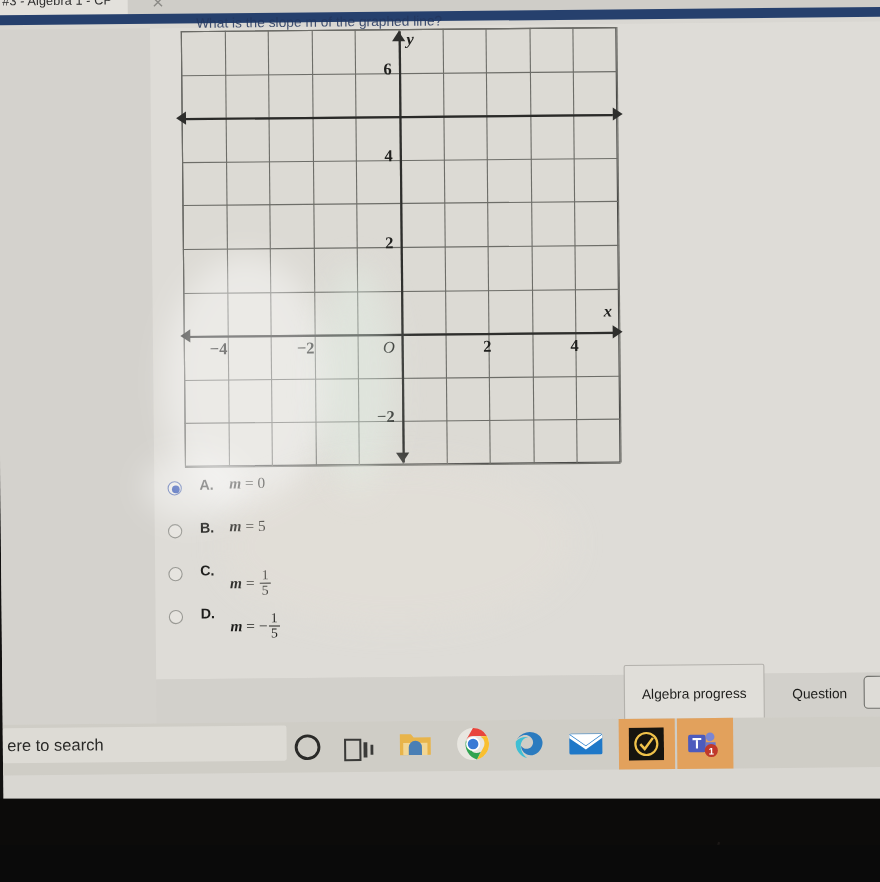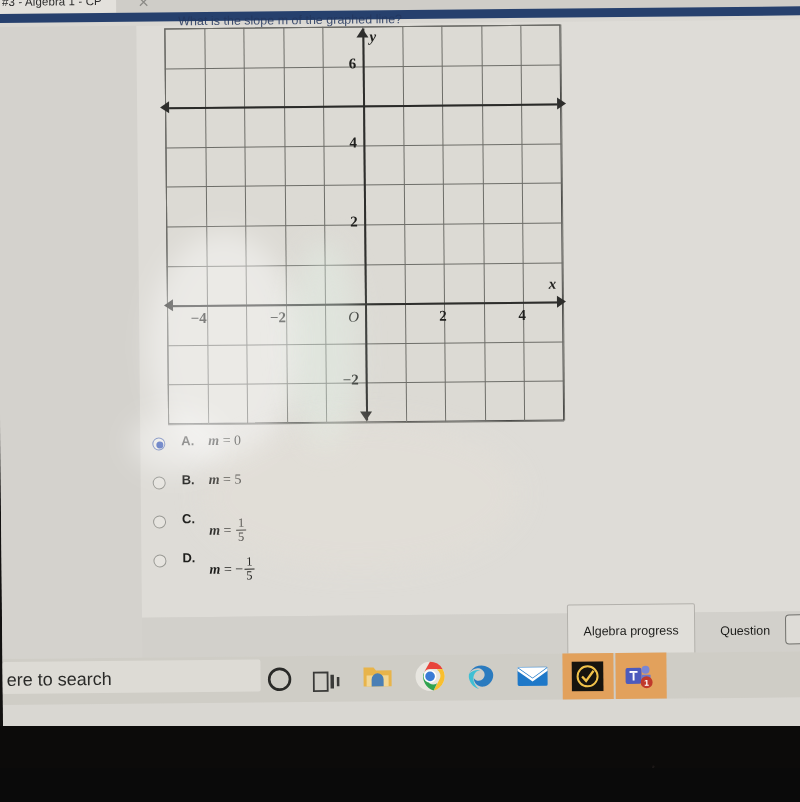--- a/index.html
+++ b/index.html
@@ -277,21 +277,21 @@
   #search-box {
     position: absolute;
     left: 0; top: 3px;
     width: 258px; height: 32px;
     background: #dddbd5;
     border-radius: 2px;
   }
   #search-text {
     position: absolute;
     left: 4px; top: 8px;
-    font-size: 18px;
+    font-size: 15px;
     color: #2a2a28;
   }
   .tb-icon {
     position: absolute;
     top: 4px;
     width: 30px; height: 34px;
   }
   #tb-cortana { left: 262px; top: 6px; }
   #tb-taskview { left: 310px; top: 10px; }
   .tb-hl {

